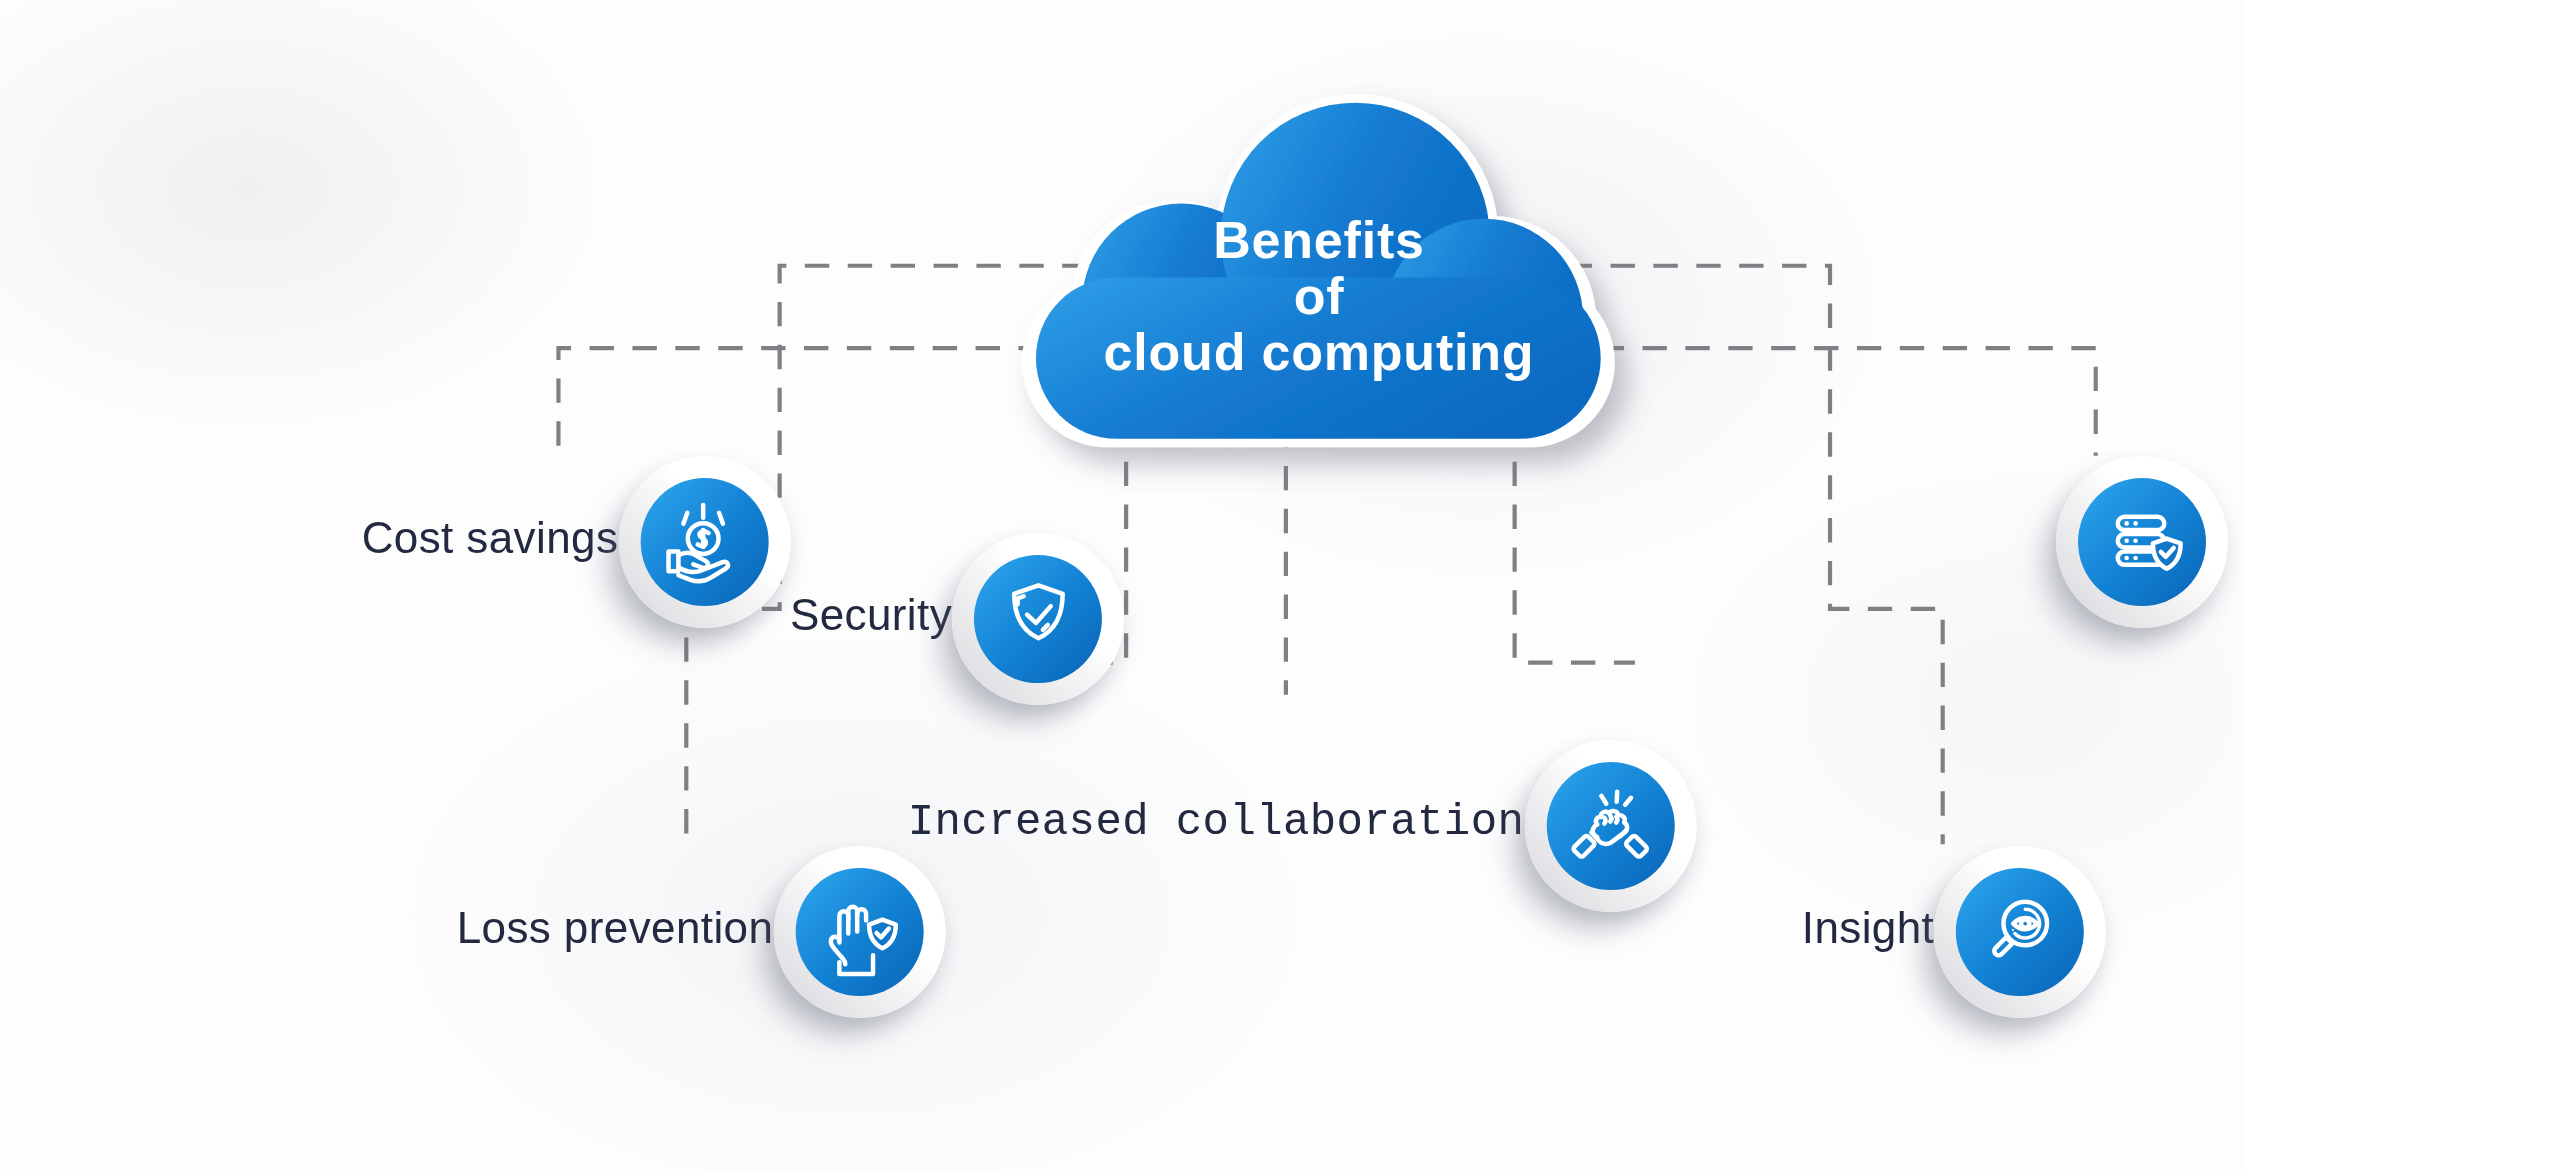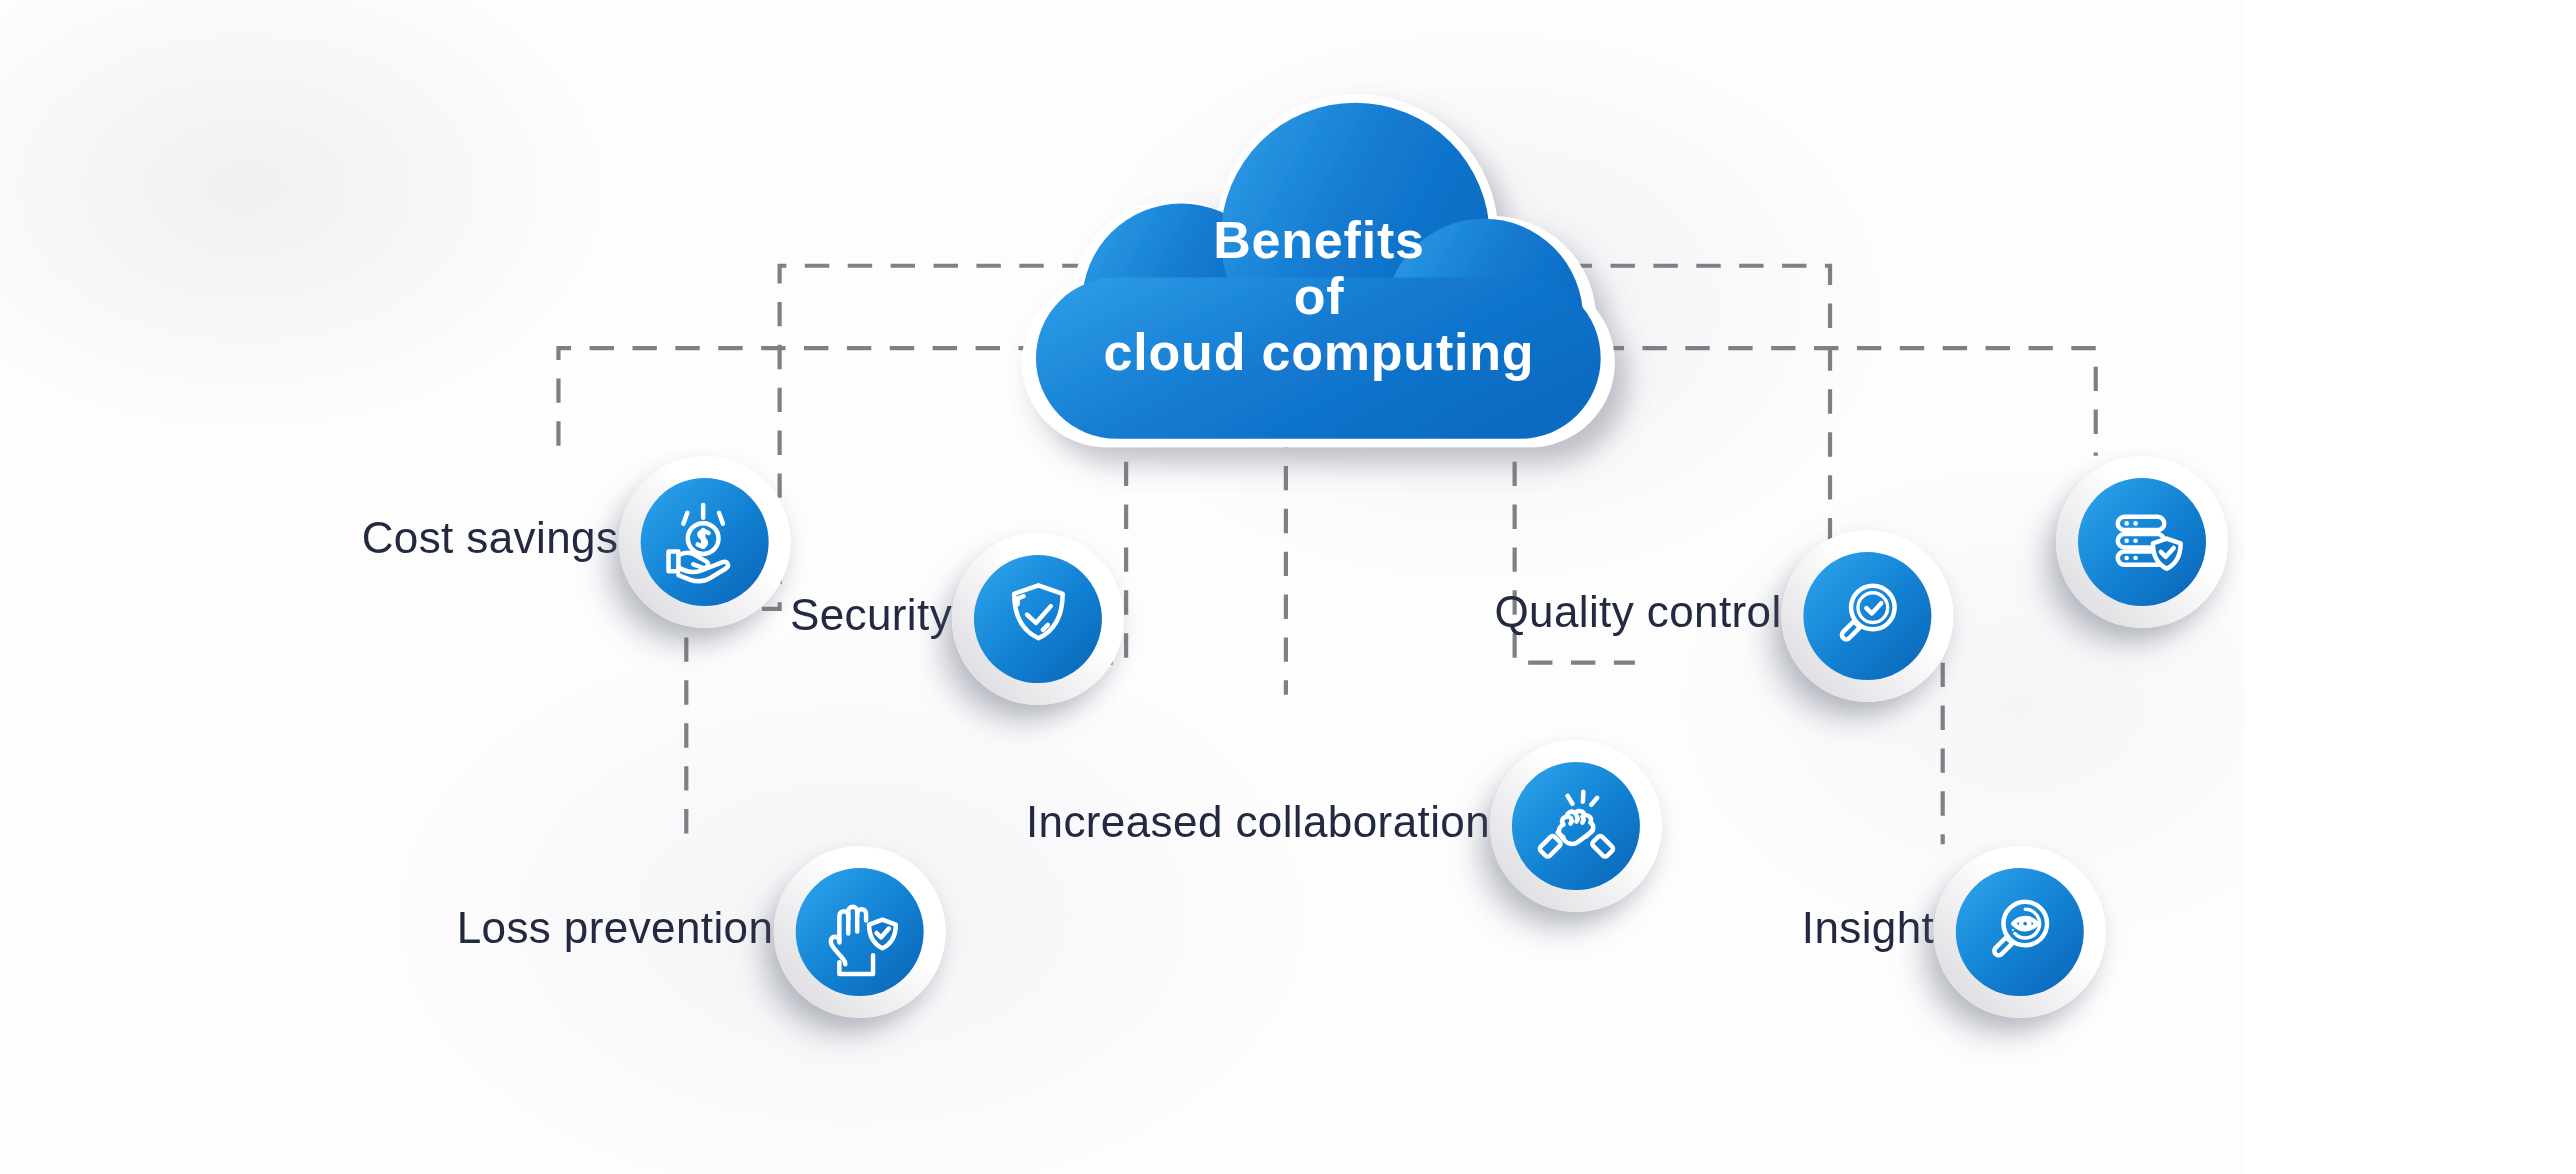--- a/index.html
+++ b/index.html
@@ -143,55 +143,41 @@
         <svg class="glyph" viewBox="0 0 100 100" fill="none" stroke="#ffffff" stroke-width="4.5" stroke-linecap="round" stroke-linejoin="round">
           <path d="M50 15.5 L74.5 24 C74.5 43.5 68 60.5 50 69 C32 60.5 25.5 43.5 25.5 24 Z"></path>
           <path d="M38.5 45 L47.5 53.5 L62.5 36.5"></path>
           <path d="M35 26.5 C32.5 27.5 30.6 28.2 29 28.7 L29 34.5"></path>
           <path d="M59.5 55.5 L54.5 60.5"></path>
         </svg>
       </div>
     </div>
   </div>
 
-  <div class="node" style="left:1344px;top:740px;">
+  <div class="node" style="left:1302px;top:740px;font-family:Liberation Mono, monospace;">
     <div class="node-label">Increased collaboration</div>
     <div class="disc">
       <div class="disc-inner">
         <svg class="glyph" viewBox="0 0 100 100" fill="none" stroke="#ffffff" stroke-width="4.5" stroke-linecap="round" stroke-linejoin="round">
           <path d="M41 19 L46 27"></path>
           <path d="M57 15 L56.5 25"></path>
           <path d="M71 21 L65 28"></path>
           <rect x="17" y="60" width="13" height="20" rx="3" transform="rotate(45 23.5 70)"></rect>
           <rect x="70" y="60" width="13" height="20" rx="3" transform="rotate(-45 76.5 70)"></rect>
           <path d="M37 48 C34 45 36 40 40.5 40.5 C40 35.5 46 33 49 37 C51 32.5 58 34 58 39 C62.5 37.5 66.5 42 64 46 C68 48 68 53.5 64.5 56 L51 66 C47 68.5 41.5 68 38.5 64.5 L33.5 58.5 C31 55 32.5 50 37 48 Z"></path>
           <path d="M44 41 Q46.5 44 44 47"></path>
           <path d="M50 39 Q52.5 42 50 45"></path>
           <path d="M56 40 Q58.5 43 56 46"></path>
           <path d="M31 56 L37 61"></path>
           <path d="M66 54 L60 60"></path>
         </svg>
       </div>
     </div>
   </div>
 
-  <div class="node" style="left:1724px;top:530px;">
-    <div class="node-label">Quality control</div>
-    <div class="disc">
-      <div class="disc-inner">
-        <svg class="glyph" viewBox="0 0 100 100" fill="none" stroke="#ffffff" stroke-width="4.5" stroke-linecap="round" stroke-linejoin="round">
-          <circle cx="55" cy="41" r="22"></circle>
-          <circle cx="55" cy="41" r="15" stroke-width="3.4"></circle>
-          <path d="M48.5 41.5 L54 47 L63.5 36.5"></path>
-          <circle cx="69.5" cy="46.5" r="1.2" fill="#ffffff" stroke="none"></circle>
-          <path d="M36.5 55.5 L42 61 L31 72 A4.4 4.4 0 0 1 24.8 65.8 L35.8 54.8 Z"></path>
-        </svg>
-      </div>
-    </div>
-  </div>
 
   <div class="node" style="left:1954px;top:846px;">
     <div class="node-label">Insight</div>
     <div class="disc">
       <div class="disc-inner">
         <svg class="glyph" viewBox="0 0 100 100" fill="none" stroke="#ffffff" stroke-width="4.5" stroke-linecap="round" stroke-linejoin="round">
           <circle cx="55" cy="41" r="22"></circle>
           <path d="M55 26.5 A14.5 14.5 0 1 1 44.5 51" stroke-width="3.4"></path>
           <circle cx="42.5" cy="47.5" r="1.1" fill="#ffffff" stroke="none"></circle>
           <path d="M43 41 C50 33.5 60 33.5 67 41 C60 48.5 50 48.5 43 41 Z"></path>

